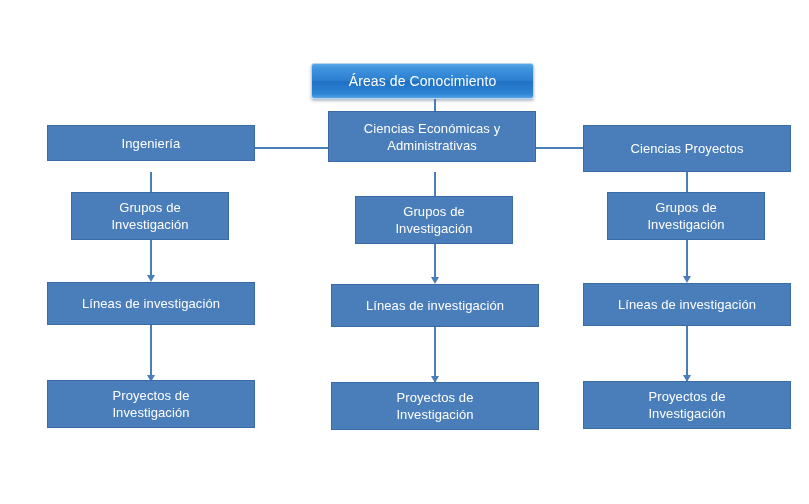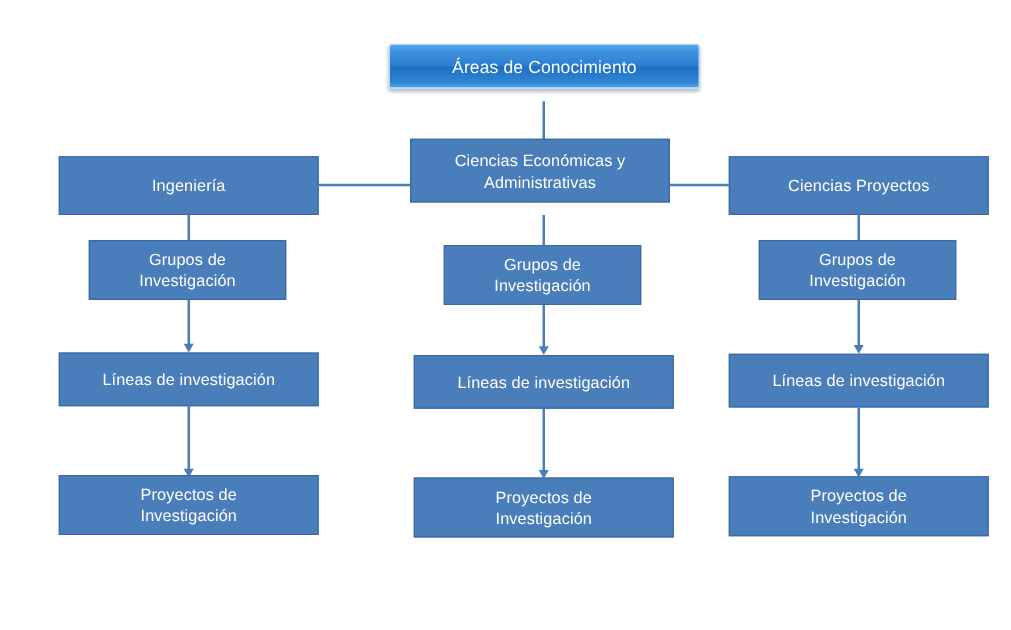--- a/index.html
+++ b/index.html
@@ -73,27 +73,27 @@
     border-right: 4px solid transparent;
     border-top: 7px solid #4a7ebb;
     z-index: 2;
   }
 </style>
 </head>
 <body>
 
 <div id="canvas">
 
-  <div class="node root" style="left:311px; top:35px; width:249px; height:36px;">
+  <div class="node root" style="left:311px; top:63px; width:223px; height:36px;">
     <span>Áreas de Conocimiento</span>
   </div>
 
   <div class="conn v" style="left:434px; top:81px; height:44px;"></div>
 
-  <div class="node flat" style="left:47px; top:125px; width:208px; height:47px;">
+  <div class="node flat" style="left:47px; top:125px; width:208px; height:36px;">
     <span>Ingeniería</span>
   </div>
 
   <div class="node flat" style="left:328px; top:111px; width:208px; height:51px;">
     <span>Ciencias  Económicas y
 Administrativas</span>
   </div>
 
   <div class="node flat" style="left:583px; top:125px; width:208px; height:47px;">
     <span>Ciencias Proyectos</span>

